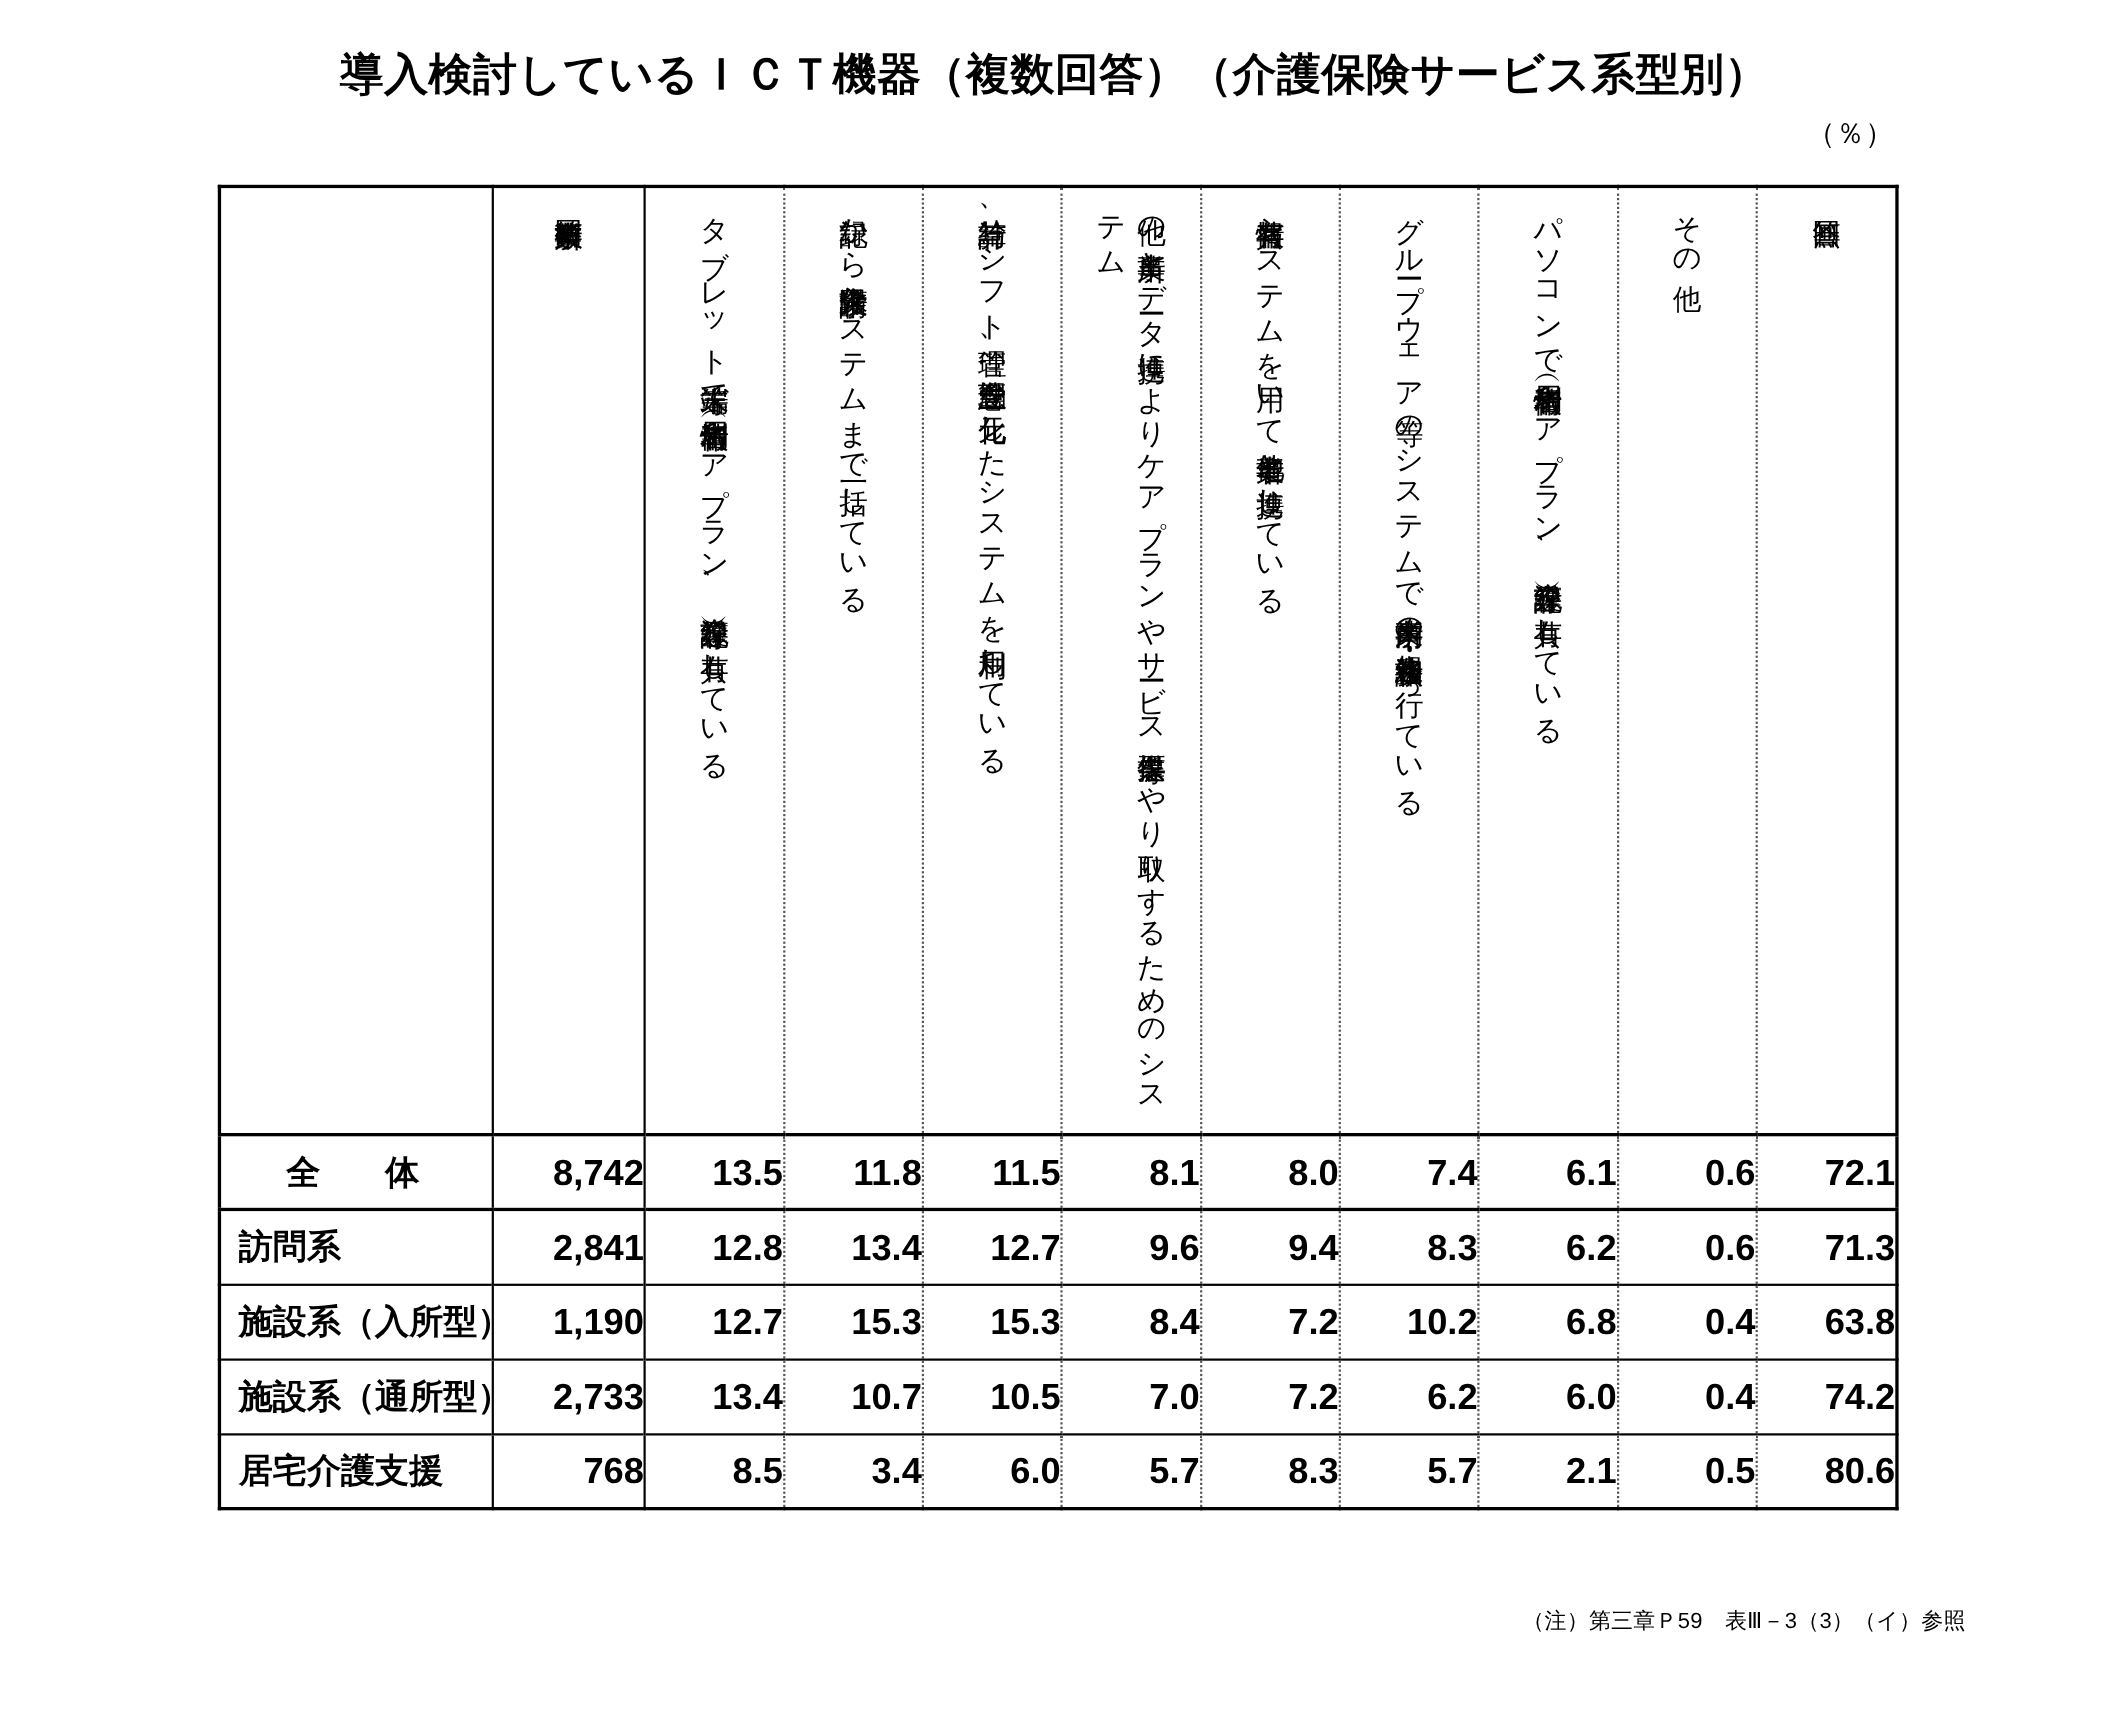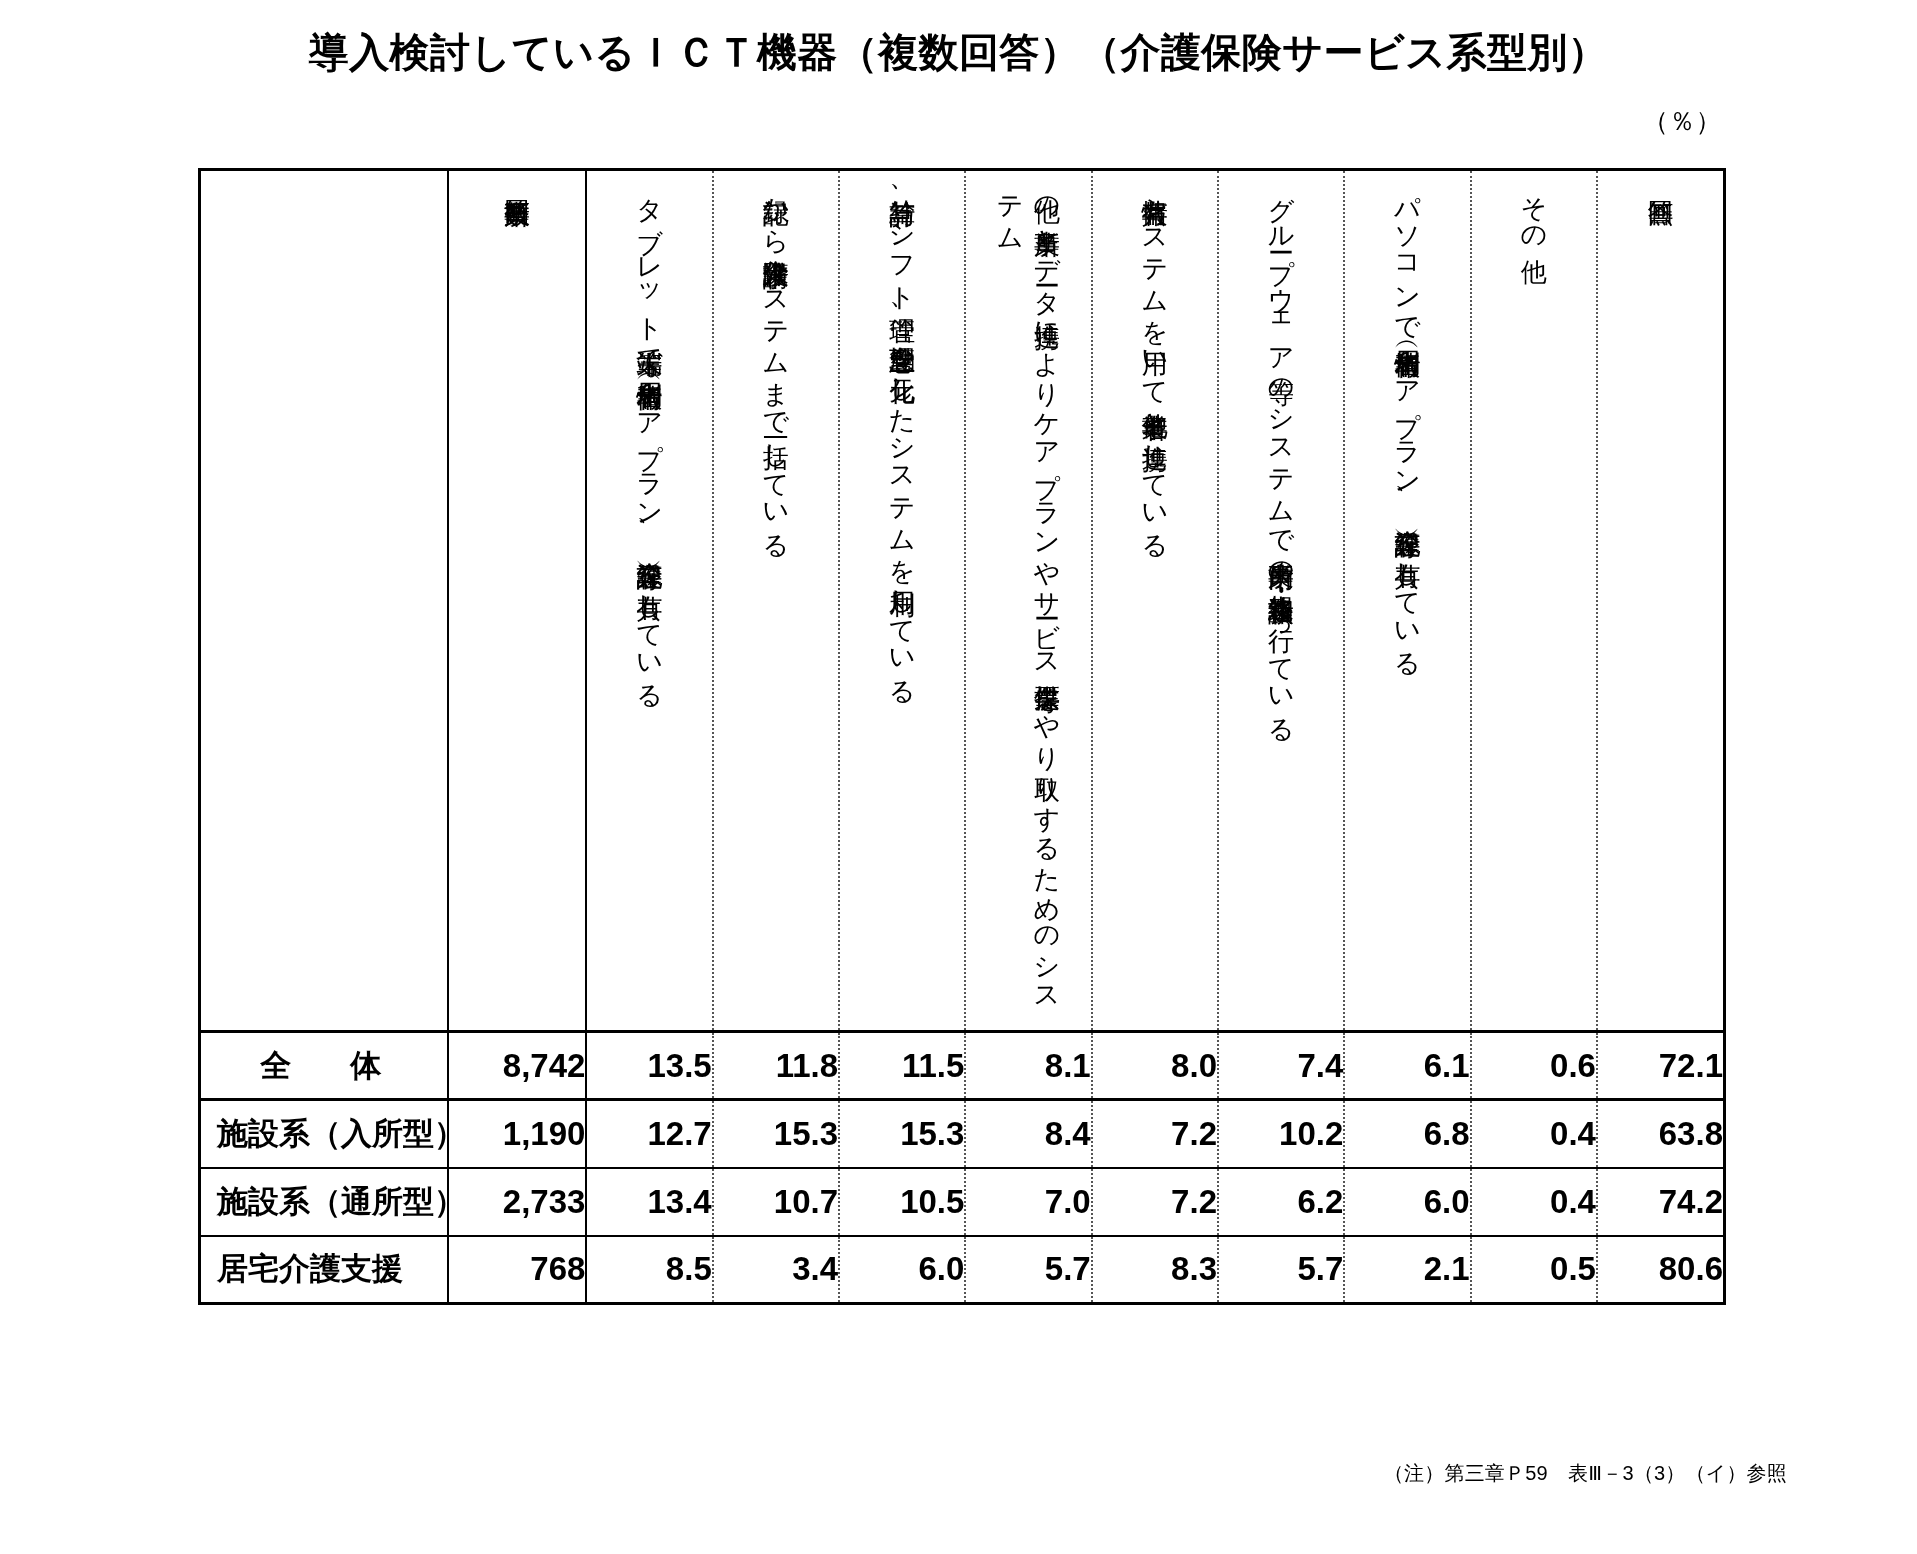--- a/index.html
+++ b/index.html
@@ -20,21 +20,21 @@
     position: relative;
     width: 1917px;
     height: 1554px;
     box-sizing: border-box;
   }
 
   
   .title {
     position: absolute;
     left: 0;
-    top: 28px;
+    top: 44px;
     width: 1917px;
     text-align: center;
     font-size: 40px;
     font-weight: 700;
     letter-spacing: 0.01em;
     line-height: 1.2;
     white-space: nowrap;
   }
 
   
@@ -246,20 +246,33 @@
             <td class="dotted-left">11.8</td>
             <td class="dotted-left">11.5</td>
             <td class="dotted-left">8.1</td>
             <td class="dotted-left">8.0</td>
             <td class="dotted-left">7.4</td>
             <td class="dotted-left">6.1</td>
             <td class="dotted-left">0.6</td>
             <td class="dotted-left">72.1</td>
           </tr>
           <tr class="data-row">
+            <td class="rowlabel">訪問系</td>
+            <td class="count-cell">2,841</td>
+            <td class="dotted-left">12.8</td>
+            <td class="dotted-left">13.4</td>
+            <td class="dotted-left">12.7</td>
+            <td class="dotted-left">9.6</td>
+            <td class="dotted-left">9.4</td>
+            <td class="dotted-left">8.3</td>
+            <td class="dotted-left">6.2</td>
+            <td class="dotted-left">0.6</td>
+            <td class="dotted-left">71.3</td>
+          </tr>
+          <tr class="data-row">
             <td class="rowlabel">施設系（入所型）</td>
             <td class="count-cell">1,190</td>
             <td class="dotted-left">12.7</td>
             <td class="dotted-left">15.3</td>
             <td class="dotted-left">15.3</td>
             <td class="dotted-left">8.4</td>
             <td class="dotted-left">7.2</td>
             <td class="dotted-left">10.2</td>
             <td class="dotted-left">6.8</td>
             <td class="dotted-left">0.4</td>

